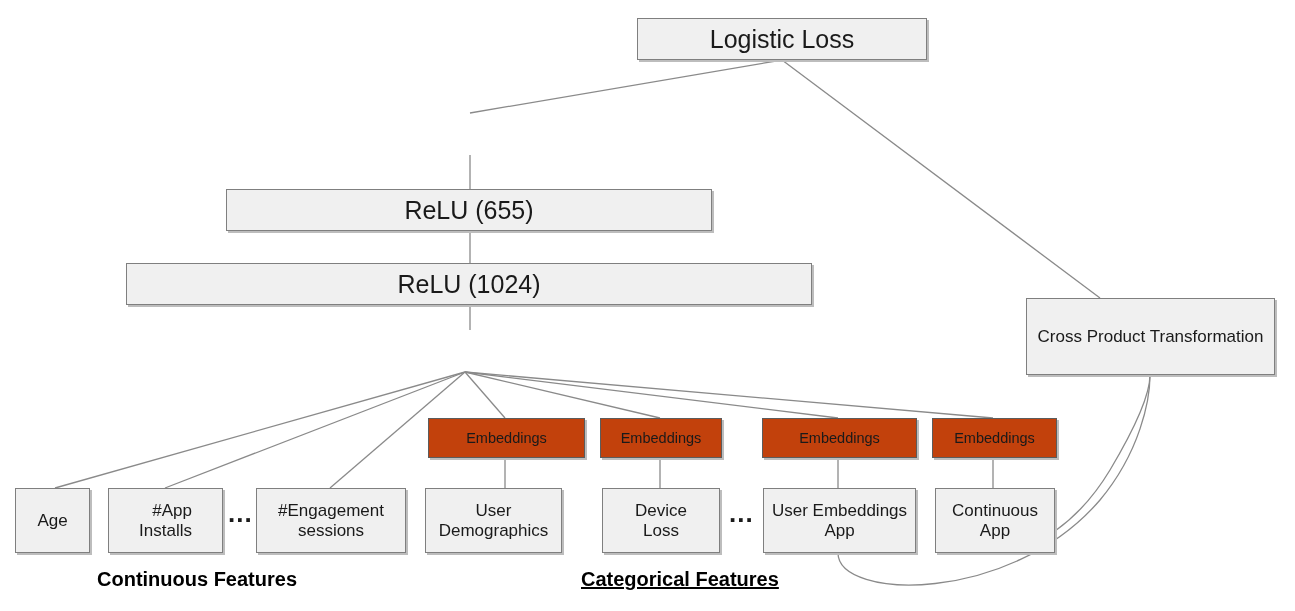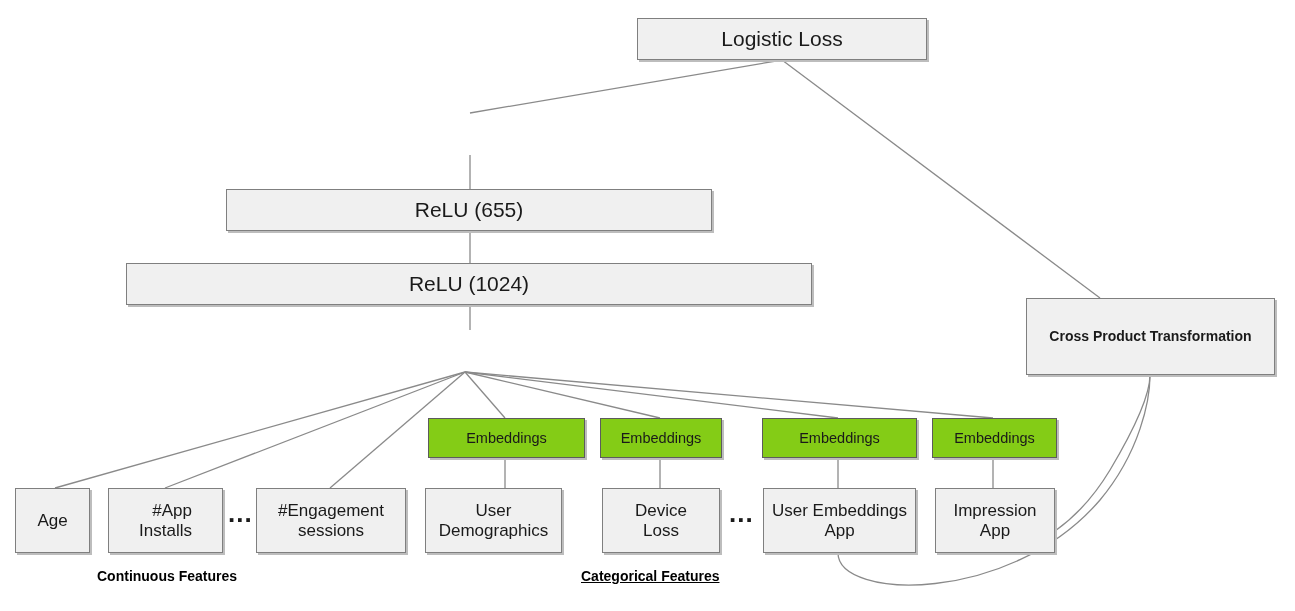--- a/index.html
+++ b/index.html
@@ -35,46 +35,45 @@
     border: 1.4px solid #7f7f7f;
     background: #f0f0f0;
     color: #1a1a1a;
     line-height: 1.16;
     z-index: 2;
   }
   .node.shadowed {
     box-shadow: 2px 2px 0 0 #bdbdbd;
   }
   .node.emb {
-    background: #84cc16;
+    background: #c2410c;
     border: 1.6px solid #5c5c5c;
     font-size: 14.5px;
   }
   .node.big {
-    font-size: 21px;
+    font-size: 25px;
   }
   .node.feat {
     font-size: 17px;
   }
   .node.xprod {
-    font-size: 14px;
-    font-weight: bold;
+    font-size: 17px;
   }
   .ellipsis {
     position: absolute;
     font-size: 26px;
     font-weight: 700;
     color: #1a1a1a;
     letter-spacing: 1px;
     line-height: 1;
     z-index: 3;
   }
   .grouplabel {
     position: absolute;
-    font-size: 14px;
+    font-size: 20px;
     font-weight: 700;
     color: #000000;
     white-space: nowrap;
     z-index: 3;
   }
 </style>
 </head>
 <body>
 
 <div id="canvas">
@@ -150,21 +149,21 @@
       </div>
       <div class="node feat shadowed" style="left: 602px; top: 488px; width: 118px; height: 65px;">
         <span style="white-space: pre-line;">Device
 Loss</span>
       </div>
       <div class="node feat shadowed" style="left: 763px; top: 488px; width: 153px; height: 65px;">
         <span style="white-space: pre-line;">User Embeddings
 App</span>
       </div>
       <div class="node feat shadowed" style="left: 935px; top: 488px; width: 120px; height: 65px;">
-        <span style="white-space: pre-line;">Impression
+        <span style="white-space: pre-line;">Continuous
 App</span>
       </div>
     </div>
   <div id="ellipsis-layer">
       <div class="ellipsis" style="left: 228px; top: 500px;">...</div>
       <div class="ellipsis" style="left: 729px; top: 500px;">...</div>
     </div>
   <div id="grouplabel-layer">
       <div class="grouplabel" style="left: 97px; top: 568px;">Continuous Features</div>
       <div class="grouplabel" style="left: 581px; top: 568px; text-decoration: underline;">Categorical Features</div>

